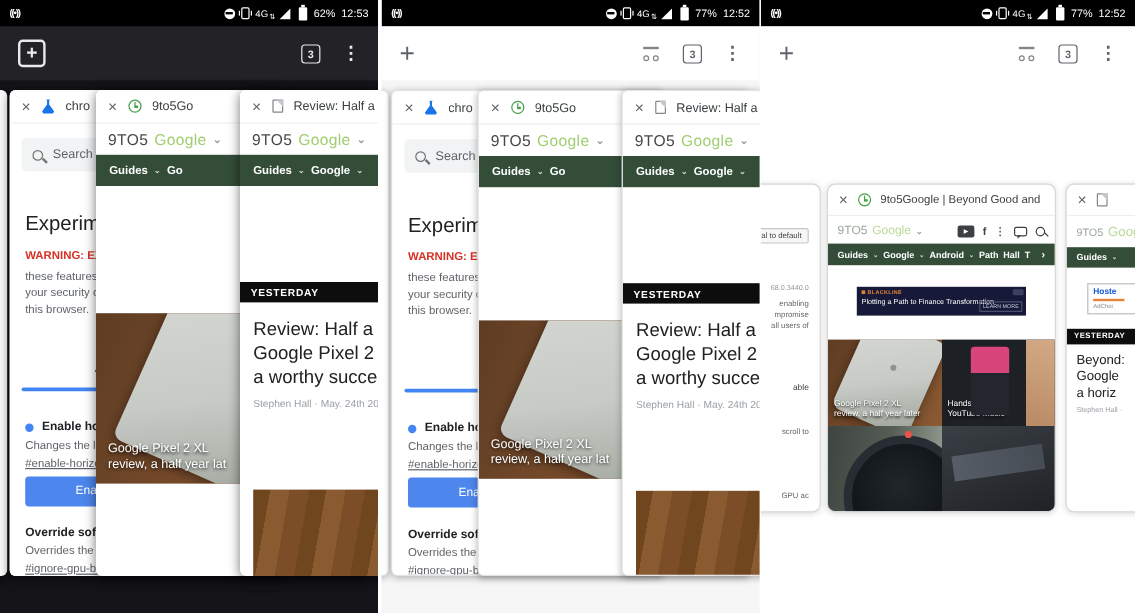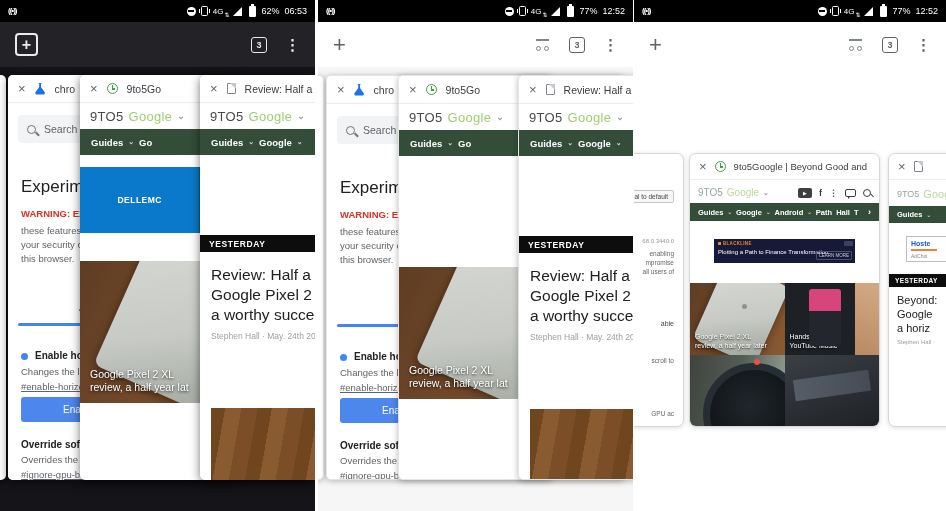--- a/index.html
+++ b/index.html
@@ -146,21 +146,21 @@
 <div class="screen dark" id="p1">
   <div class="sbar">
     <span class="hotspot"></span>
     <span class="sp"></span>
     <span class="dnd"></span>
     <span class="vib"></span>
     <span class="net">4G</span>
     <span class="sig"></span>
     <span class="batt"></span>
     <span class="bpct">62%</span>
-    <span class="time">06:53</span>
+    <span class="time">12:53</span>
   </div>
   <div class="tbar">
     <span class="plusbox">+</span>
     <span class="sp"></span>
     <span class="tcount">3</span>
     <span class="morev">⋮</span>
   </div>
   <div class="vswitch">
     <div class="card sliver"></div>
 
@@ -202,27 +202,20 @@
       <div class="logorow r" style="top:28px;left:0;right:0;height:26px">
         <span class="logoA">9TO5</span>
           <span class="logoB">Google</span>
         <span class="chev">⌄</span>
       </div>
       <div class="gnav r" style="top:54px;left:0;right:0;height:26px">
         <span class="it">Guides</span>
         <span class="chev">⌄</span>
         <span class="it">Go</span>
       </div>
-      <div class="dell r" style="top:92px;left:0;right:0;height:66px">
-        <div class="dl">DELLEMC</div>
-        <div class="dr">
-          <div>de</div>
-          <div>Of</div>
-        </div>
-      </div>
       <div class="ph-pixel r" style="top:158px;left:0;right:0;height:142px">
         <div class="caption" style="left:10px;bottom:8px">
           <div>Google Pixel 2 XL</div>
           <div>review, a half year lat</div>
         </div>
       </div>
 
     </div>
 
     <div class="card cardC">

